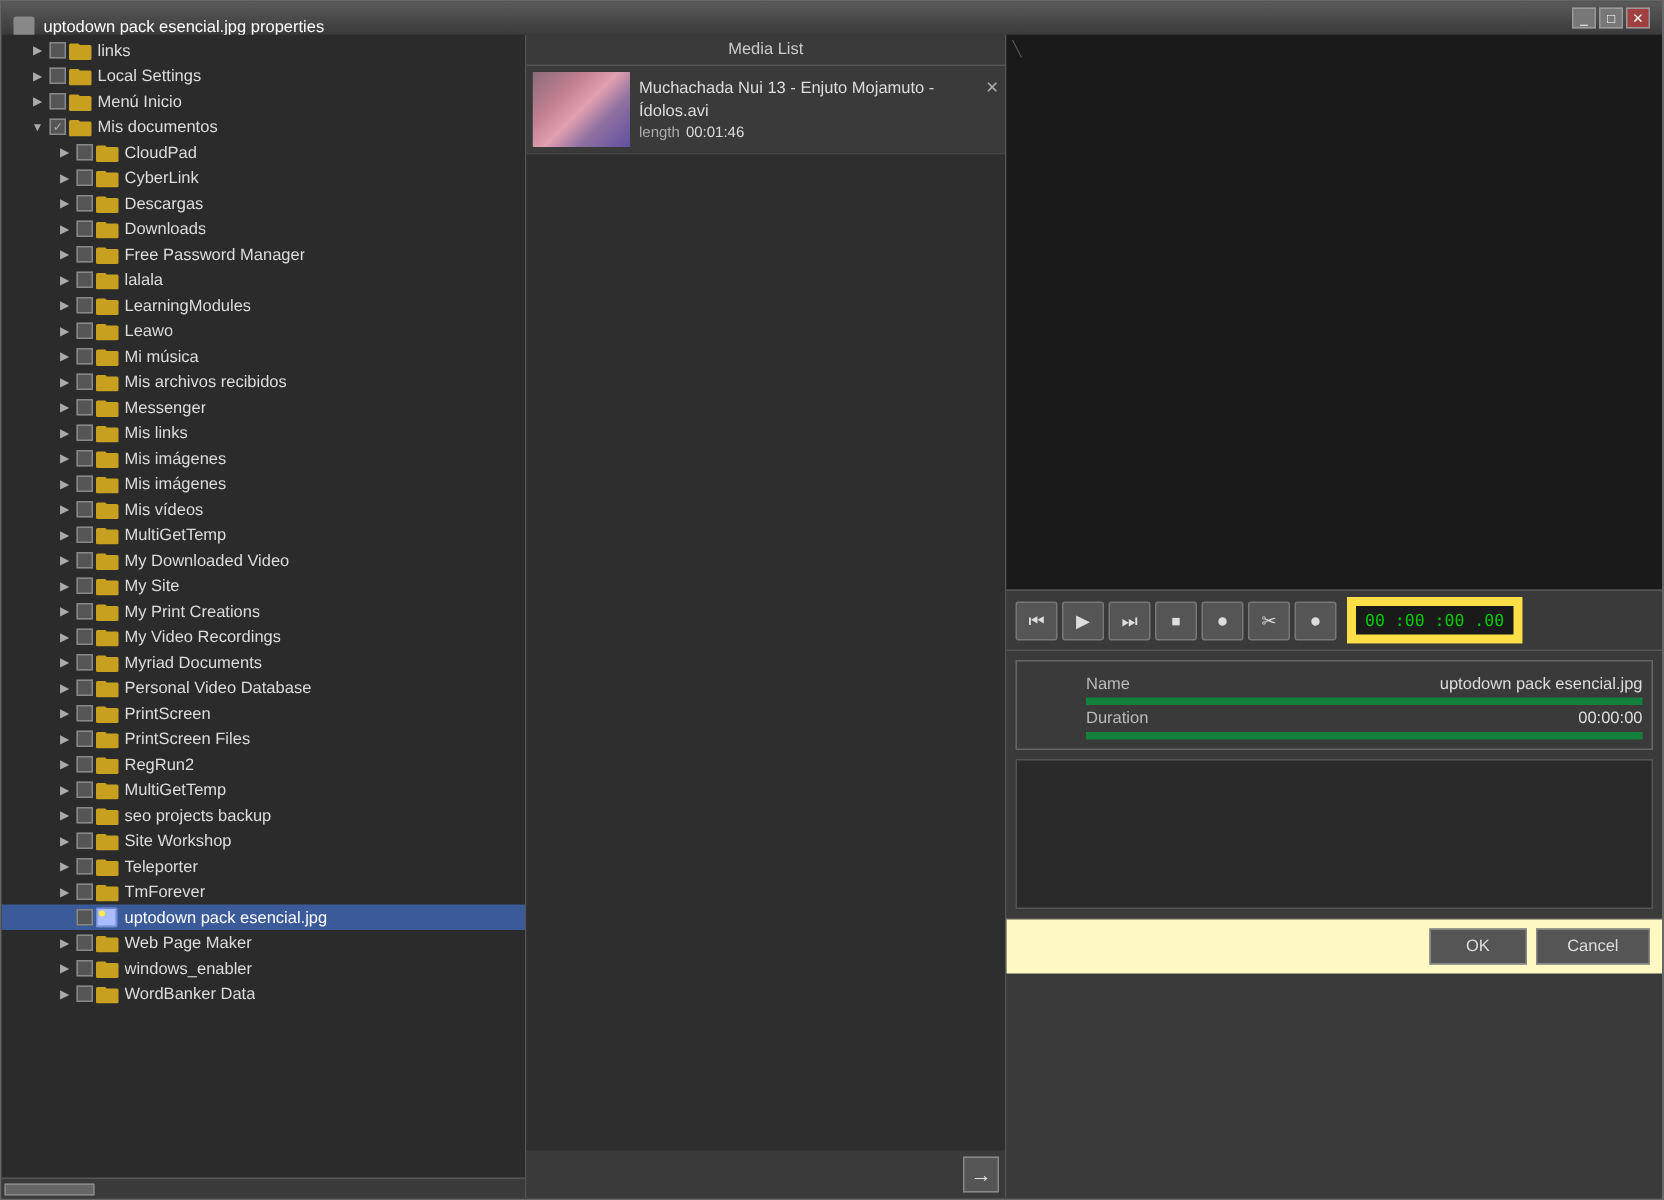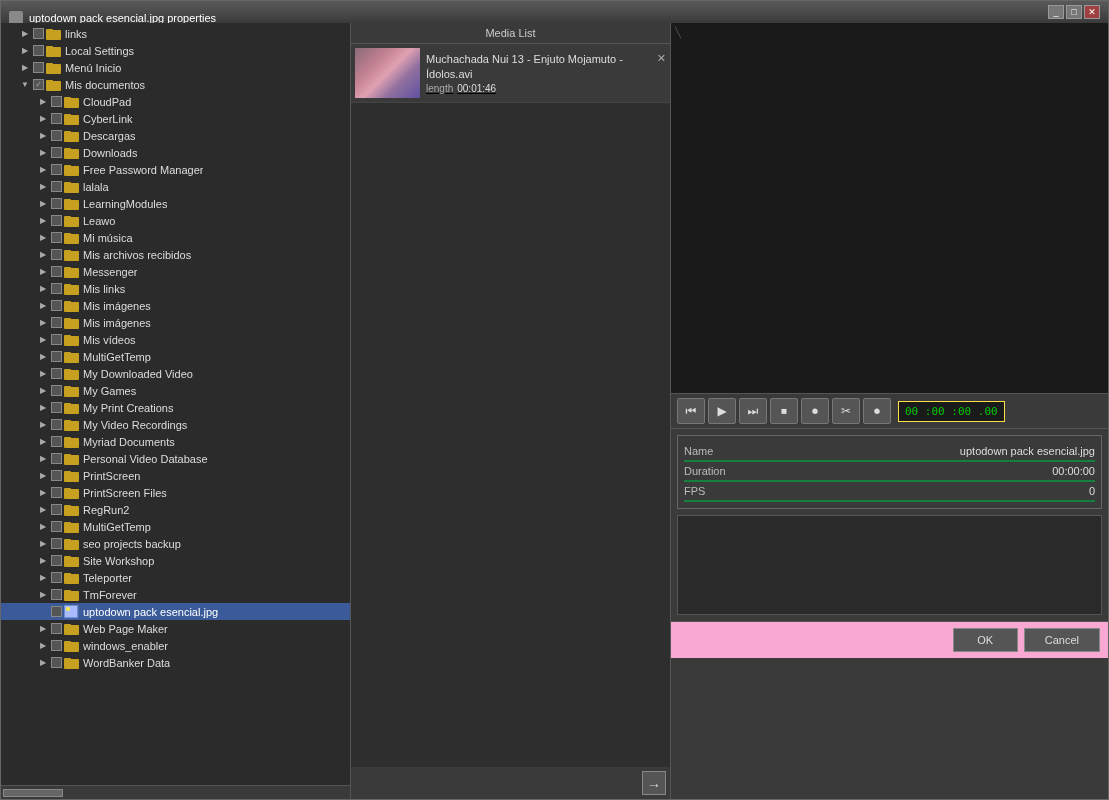--- a/index.html
+++ b/index.html
@@ -198,21 +198,20 @@
     .media-close {
       color: #aaa;
       cursor: pointer;
       font-size: 11px;
     }
     .media-length-row {
       display: flex;
       align-items: center;
       gap: 4px;
       margin-top: 2px;
-      text-decoration: underline;
     }
     .media-length-label {
       color: #aaa;
       font-size: 10px;
     }
     .media-length-val {
       color: #ddd;
       font-size: 10px;
     }
     .media-list-empty {
@@ -267,21 +266,21 @@
       border-radius: 2px;
       display: flex;
       align-items: center;
       justify-content: center;
       cursor: pointer;
       color: #ddd;
       font-size: 12px;
     }
     .time-display {
       background: #1a1a1a;
-      border: 1px solid #fde047;
+      border: 6px solid #fde047;
       color: #00cc00;
       font-family: monospace;
       font-size: 11px;
       padding: 3px 6px;
       margin-left: 4px;
     }
     .media-properties {
       background: #3a3a3a;
       border: 1px solid #666;
       margin: 6px;
@@ -289,21 +288,22 @@
     }
     .props-title {
       color: #cc9944;
       font-size: 10px;
       margin-bottom: 6px;
     }
     .prop-row {
       display: flex;
       justify-content: space-between;
       padding: 3px 0;
-      border-bottom: 2px solid #15803d;
+      border-bottom: 5px solid #15803d;
+      margin-left: 40px;
     }
     .prop-label {
       color: #bbb;
       font-size: 11px;
     }
     .prop-value {
       color: #ddd;
       font-size: 11px;
     }
     .keyword-section {
@@ -317,21 +317,21 @@
     .keyword-box {
       background: #2a2a2a;
       border: 1px solid #555;
       height: 100px;
     }
     .bottom-bar {
       display: flex;
       justify-content: flex-end;
       padding: 6px 8px;
       gap: 6px;
-      background: #f9a8d4;
+      background: #fef9c3;
       border-top: 1px solid #555;
     }
     .dialog-btn {
       background: #555;
       border: 1px solid #888;
       color: #ddd;
       padding: 4px 20px;
       font-size: 11px;
       cursor: pointer;
       min-width: 65px;
@@ -633,21 +633,21 @@
             <span class="tree-indent"></span>
             <span class="tree-indent"></span>
             <span class="tree-expand">▶</span>
             <span class="tree-checkbox"></span>
             <span style="display: inline-flex; align-items: center; margin-right: 3px; flex-shrink: 0;">
               <svg width="16" height="13" viewBox="0 0 16 13">
       <rect x="0" y="3" width="15" height="10" rx="1" fill="#c8a020"></rect>
       <rect x="0" y="2" width="7" height="3" rx="1" fill="#c8a020"></rect>
     </svg>
             </span>
-            <span class="tree-label">My Games</span>
+            <span class="tree-label">My Site</span>
           </div>
           <div class="tree-item">
             <span class="tree-indent"></span>
             <span class="tree-indent"></span>
             <span class="tree-expand">▶</span>
             <span class="tree-checkbox"></span>
             <span style="display: inline-flex; align-items: center; margin-right: 3px; flex-shrink: 0;">
               <svg width="16" height="13" viewBox="0 0 16 13">
       <rect x="0" y="3" width="15" height="10" rx="1" fill="#c8a020"></rect>
       <rect x="0" y="2" width="7" height="3" rx="1" fill="#c8a020"></rect>
@@ -904,24 +904,20 @@
         <div id="props-rows">
 
         <div class="prop-row">
               <span class="prop-label">Name</span>
               <span class="prop-value">uptodown pack esencial.jpg</span>
             </div>
             <div class="prop-row">
               <span class="prop-label">Duration</span>
               <span class="prop-value">00:00:00</span>
             </div>
-            <div class="prop-row">
-              <span class="prop-label">FPS</span>
-              <span class="prop-value">0</span>
-            </div>
           </div>
       </div>
 
       <div class="keyword-section">
         <div class="keyword-box"></div>
       </div>
 
       <div class="bottom-bar">
         <button class="dialog-btn">OK</button>
         <button class="dialog-btn">Cancel</button>

